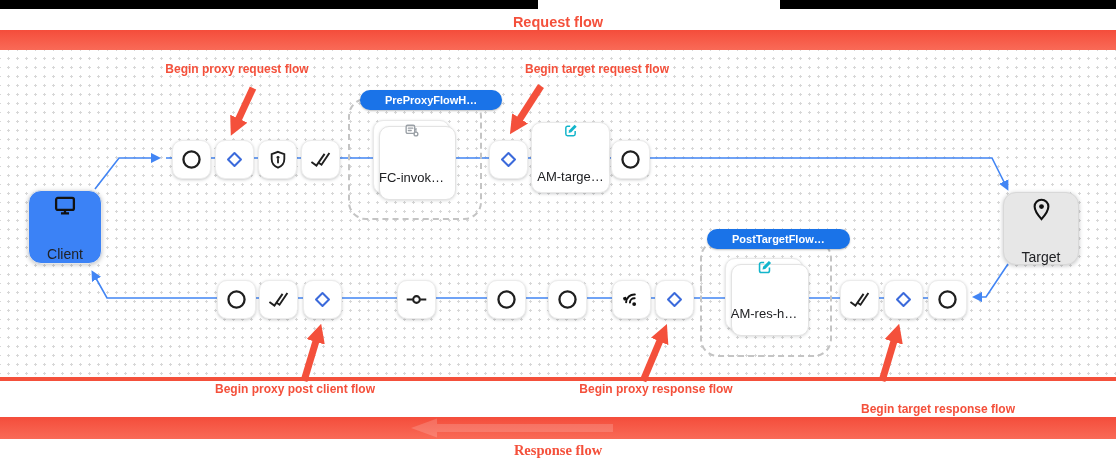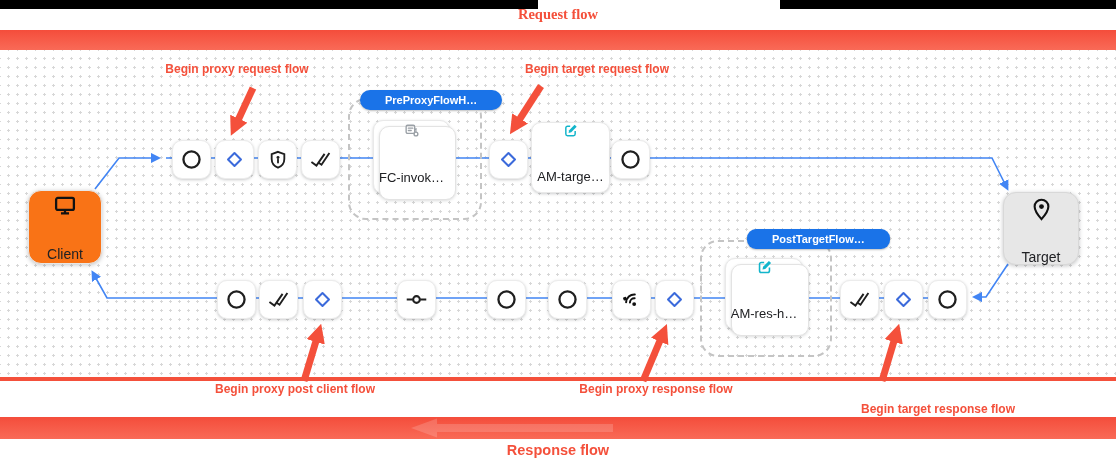--- a/index.html
+++ b/index.html
@@ -20,21 +20,21 @@
   .annot{position:absolute;color:#f4503b;font-weight:bold;font-size:12px;
          text-align:center;white-space:nowrap;}
   
   .layer{position:absolute;left:0;top:0;width:1116px;height:475px;pointer-events:none;}
   .layer-blue{z-index:1;}
   .layer-red{z-index:6;}
   
   .mini{position:absolute;width:37px;height:37px;border-radius:10px;background:#fff;
         border:1px solid #ececec;box-shadow:0 1px 3px rgba(60,64,67,.28);
         display:flex;align-items:center;justify-content:center;z-index:3;}
-  .endpoint{position:absolute;border-radius:13px;background:#f97316;border:1px solid #e7e7e7;
+  .endpoint{position:absolute;border-radius:13px;background:#3b82f6;border:1px solid #e7e7e7;
         box-shadow:0 1px 4px rgba(60,64,67,.3);display:flex;flex-direction:column;
         align-items:center;justify-content:center;gap:4px;z-index:3;
         font-size:14px;color:#202124;}
   .endpoint.gray{background:#e7e7e7;border-color:#d8d8d8;justify-content:flex-end;}
   .policy{position:absolute;border-radius:10px;background:#fff;border:1px solid #e9e9e9;
         box-shadow:0 1px 3px rgba(60,64,67,.25);display:flex;flex-direction:column;
         align-items:center;justify-content:flex-end;padding-bottom:9px;gap:7px;
         font-size:13px;color:#202124;white-space:nowrap;z-index:3;}
   .policy.stacked::before{content:"";position:absolute;left:5px;top:5px;width:100%;height:100%;
         border-radius:10px;background:#fff;border:1px solid #e3e3e3;
@@ -47,34 +47,34 @@
 </style>
 </head>
 <body>
 
 <div id="stage">
 
   <div class="canvas"></div>
 
   <div class="black-bar"></div>
   <div class="bar-notch"></div>
-  <div class="flow-title" style="top:6px;font-family:Liberation Serif, serif;">Request flow</div>
+  <div class="flow-title" style="top:14px;">Request flow</div>
   <div class="red-bar" style="top:30px;height:20px;">
     <svg width="1116" height="20">
       <polygon points="513,33 681,33 681,29 706,40 681,50.5 681,46 513,46" fill="rgba(255,255,255,0.17)"></polygon>
     </svg>
   </div>
 
   <div class="red-line"></div>
   <div class="red-bar" style="top:417px;height:22px;">
     <svg width="1116" height="22">
       <polygon points="411,11 437,1.5 437,7 613,7 613,15 437,15 437,20.5" fill="rgba(255,255,255,0.17)"></polygon>
     </svg>
   </div>
-  <div class="flow-title" style="top:442px;">Response flow</div>
+  <div class="flow-title" style="top:442px;font-family:Liberation Serif, serif;">Response flow</div>
 
   <div class="annot" style="left:137px;top:62px;width:200px;">Begin proxy request flow</div>
   <div class="annot" style="left:497px;top:62px;width:200px;">Begin target request flow</div>
   <div class="annot" style="left:190px;top:382px;width:210px;">Begin proxy post client flow</div>
   <div class="annot" style="left:556px;top:382px;width:200px;">Begin proxy response flow</div>
   <div class="annot" style="left:838px;top:402px;width:200px;">Begin target response flow</div>
 
   <svg class="layer layer-blue" viewBox="0 0 1116 475">
     <defs>
       <marker id="bluehead" viewBox="0 0 10 10" refX="7" refY="5" markerWidth="6.5" markerHeight="6.5" orient="auto">
@@ -85,21 +85,21 @@
       <path d="M95 189 L119 158 L158 158" marker-end="url(#bluehead)"></path>
       <path d="M166 158 H992 L1007 188" marker-end="url(#bluehead)"></path>
       <path d="M1008 264 L986 297 L975 297" marker-end="url(#bluehead)"></path>
       <path d="M964 298 H107 L93 273" marker-end="url(#bluehead)"></path>
     </g>
   </svg>
 
   <div class="group" style="left:348px;top:98px;width:130px;height:118px;"></div>
   <div class="group" style="left:700px;top:240px;width:128px;height:113px;"></div>
   <div class="badge" style="left:360px;top:90px;">PreProxyFlowH…</div>
-  <div class="badge" style="left:747px;top:229px;border-radius:9px;">PostTargetFlow…</div>
+  <div class="badge" style="left:707px;top:229px;">PostTargetFlow…</div>
 
   <div class="endpoint" style="left:28px;top:190px;width:72px;height:72px;">
     <svg width="26" height="26" viewBox="0 0 24 24">
       <rect x="3.8" y="4.6" width="16.4" height="11" rx="1.6" fill="none" stroke="#111" stroke-width="2.1"></rect>
       <path d="M12 15.6v3.2M8.3 18.8h7.4" stroke="#111" stroke-width="2.1" fill="none"></path>
     </svg>
     <span class="lbl">Client</span>
   </div>
   <div class="endpoint gray" style="left:1003px;top:192px;width:74px;height:71px;">
     <svg width="25" height="25" viewBox="0 0 24 24">

